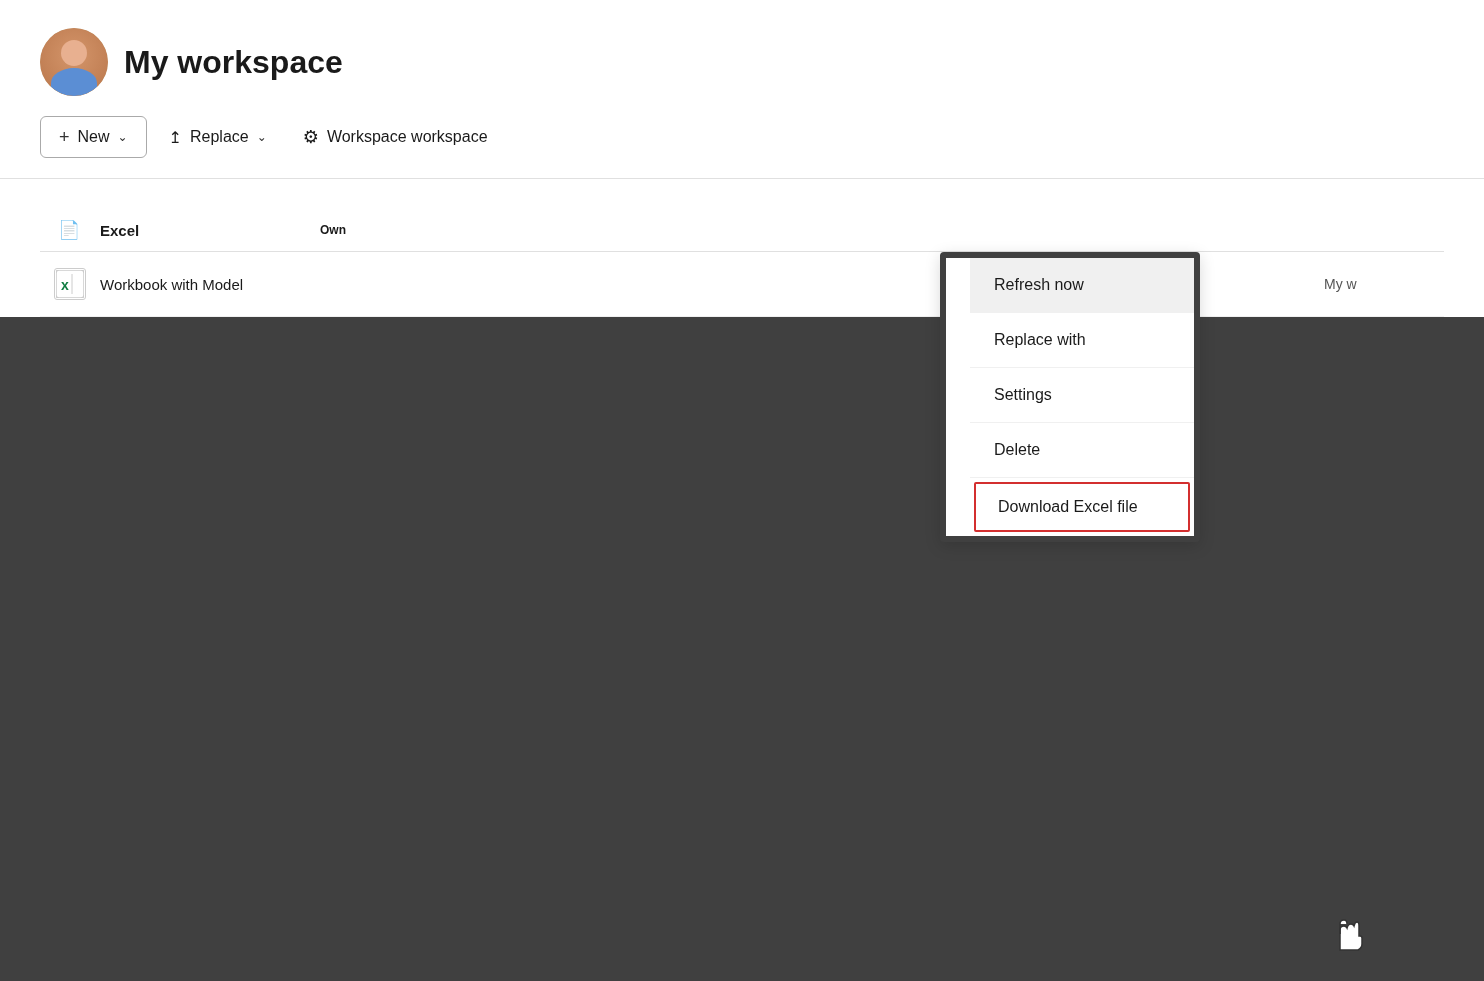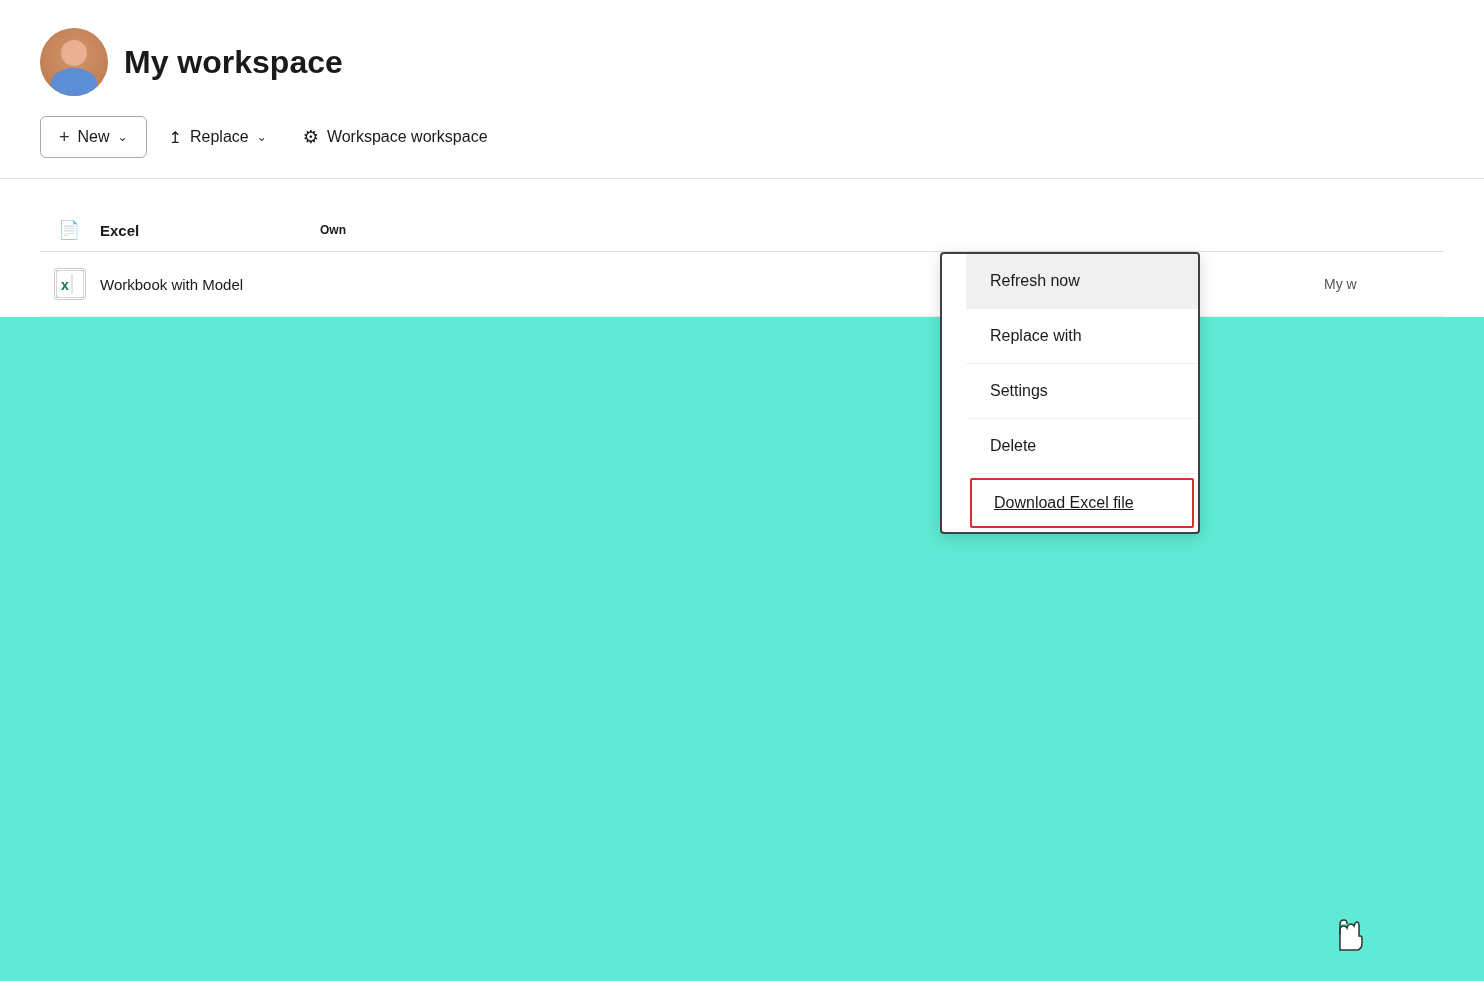--- a/index.html
+++ b/index.html
@@ -11,21 +11,21 @@
     body {
       font-family: 'Segoe UI', -apple-system, BlinkMacSystemFont, sans-serif;
       background: #f5f5f5;
       width: 1484px;
       min-height: 981px;
       overflow: hidden;
       position: relative;
     }
 
     .main-container {
-      background: #5eead4;
+      background: #404040;
       width: 100%;
       min-height: 981px;
       position: relative;
     }
 
     
     .header {
       padding: 28px 40px 20px 40px;
       background: #ffffff;
       display: flex;
@@ -282,21 +282,21 @@
       overflow: hidden;
       text-overflow: ellipsis;
     }
 
     
     .context-menu {
       position: absolute;
       top: 0px;
       left: 900px;
       background: #ffffff;
-      border: 2px solid #404040;
+      border: 6px solid #404040;
       border-radius: 4px;
       box-shadow: 0 4px 16px rgba(0,0,0,0.15);
       min-width: 260px;
       z-index: 100;
       overflow: hidden;
       padding-left: 24px;
     }
 
     .context-menu-item {
       padding: 18px 24px;
@@ -306,21 +306,20 @@
       border-bottom: 1px solid #f0f0f0;
       background: #ffffff;
     }
 
     .context-menu-item:first-child {
       background: #f0f0f0;
     }
 
     .context-menu-item:last-child {
       border-bottom: none;
-      text-decoration: underline;
     }
 
     .context-menu-item.highlighted {
       border: 2px solid #d32f2f;
       margin: 4px;
       padding: 14px 22px;
       border-radius: 2px;
       background: #fff;
     }
 

